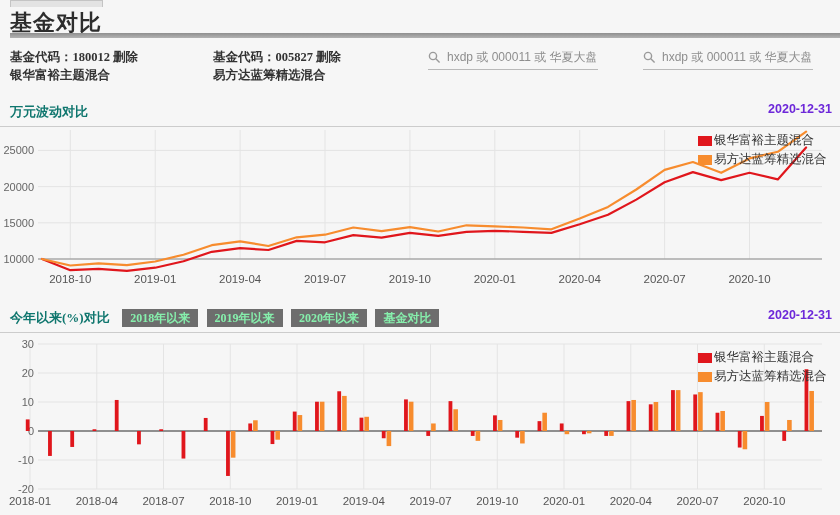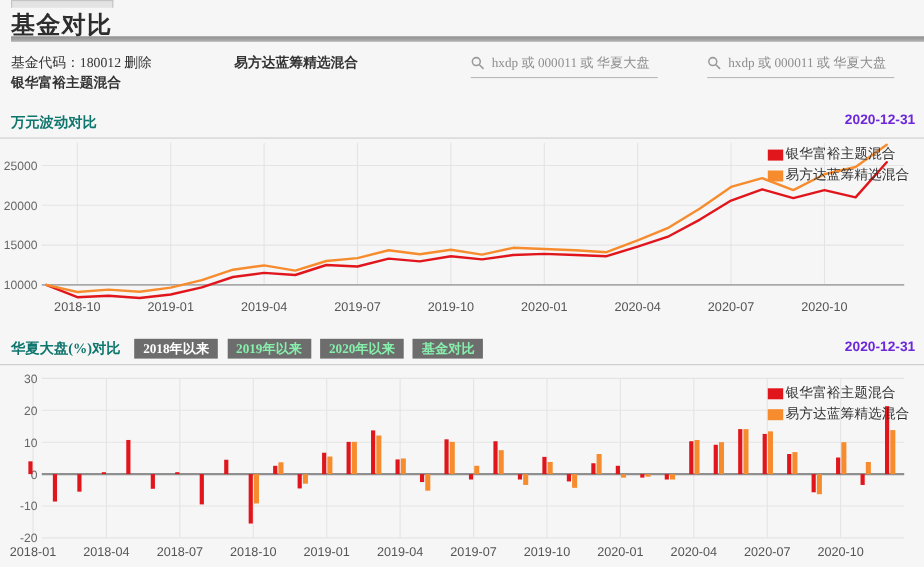--- a/index.html
+++ b/index.html
@@ -15,31 +15,31 @@
   }
   .page-title{
     position:absolute;left:10px;top:8px;margin:0;
     font-size:22px;font-weight:bold;color:#2d2d2d;letter-spacing:1px;
   }
   .title-divider{
     position:absolute;left:10px;top:33px;right:0;height:5px;
     background:linear-gradient(to bottom,#8f8f8f,#b3b3b3);
   }
   .fund-card{position:absolute;top:48px;font-family:"Liberation Serif","DejaVu Serif",serif;}
-  .fund-line1{font-size:12.5px;font-weight:normal;line-height:18px;white-space:nowrap;}
+  .fund-line1{font-size:12.5px;font-weight:bold;line-height:18px;white-space:nowrap;}
   .fund-name{font-size:12.5px;font-weight:bold;line-height:19px;}
   .delete-link{cursor:pointer;margin-left:3px;}
   .search-box{
     position:absolute;top:49px;width:170px;display:flex;align-items:center;gap:4px;
     border-bottom:1px solid #b9b9b9;padding-bottom:4px;
   }
   .search-box input{
     flex:1;border:none;background:transparent;outline:none;
     font-size:12px;color:#b91c1c;min-width:0;
-    font-family:Liberation Serif, serif;
+    font-family:Liberation Sans, sans-serif;
   }
   .search-box input::placeholder{color:#8e8e8e;opacity:1;}
   .section-header{
     position:absolute;left:0;width:840px;box-sizing:border-box;
     padding:2px 8px 5px 10px;border-bottom:1px solid #cccccc;
     white-space:nowrap;
   }
   .section-title{
     font-size:13px;font-weight:bold;color:#0f766e;
     font-family:"Liberation Serif","DejaVu Serif",serif;
@@ -48,21 +48,21 @@
     float:right;font-size:12.5px;font-weight:bold;color:#6d28d9;
   }
   .tabs{display:inline-block;margin-left:8px;vertical-align:middle;}
   .tab{
     display:inline-block;border:none;cursor:pointer;
     background:#6d6d6d;color:#86efac;
     font-size:12px;font-weight:bold;line-height:18px;height:18px;
     padding:0 8px;margin-right:4px;
     font-family:"Liberation Serif","DejaVu Serif",serif;
   }
-  .tab.active{color:#ffffff;}
+  .tab.active{color:#86efac;}
   .chart{position:absolute;left:0;}
   .legend{position:absolute;}
   .legend-item{display:flex;align-items:center;height:19px;cursor:pointer;}
   .legend-sw{width:14px;height:10px;display:inline-block;margin-right:2px;}
   .legend-label{
     font-size:12.5px;color:#333;
     font-family:"Liberation Serif","DejaVu Serif",serif;
   }
 </style>
 </head>
@@ -73,20 +73,23 @@
 <div class="title-divider"></div>
 
 <div class="fund-card" style="left:10px">
   <div class="fund-line1">
     <span>基金代码：</span><span>180012</span><a class="delete-link">删除</a>
   </div>
   <div class="fund-name">银华富裕主题混合</div>
 </div>
 
 <div class="fund-card" style="left:213px">
+  <div class="fund-line1">
+    <span>基金代码：</span><span>005827</span><a class="delete-link">删除</a>
+  </div>
   <div class="fund-name">易方达蓝筹精选混合</div>
 </div>
 
 <div class="search-box" style="left:428px">
   <svg class="icon" width="13" height="13" viewBox="0 0 13 13">
     <circle cx="5" cy="5" r="3.6" fill="none" stroke="#9a9a9a" stroke-width="1.4"></circle>
     <line x1="7.8" y1="7.8" x2="11.6" y2="11.6" stroke="#9a9a9a" stroke-width="1.4"></line>
   </svg>
   <input type="text" placeholder="hxdp 或 000011 或 华夏大盘" style="">
 </div>
@@ -141,21 +144,21 @@
     <span class="legend-label">银华富裕主题混合</span>
   </div>
   <div class="legend-item">
     <span class="legend-sw sw-orange" style="background: rgb(247, 140, 46);"></span>
     <span class="legend-label">易方达蓝筹精选混合</span>
   </div>
 </div>
 
 <div class="section-header" style="top:306px">
   <span class="section-date">2020-12-31</span>
-  <span class="section-title">华夏大盘(%)对比</span>
+  <span class="section-title">今年以来(%)对比</span>
   <span class="tabs">
     <button class="tab active">2018年以来</button>
     <button class="tab">2019年以来</button>
     <button class="tab">2020年以来</button>
     <button class="tab">基金对比</button>
   </span>
 </div>
 
 <svg id="bar-svg" class="chart" style="top:332px" width="840" height="183">
     <line x1="30" y1="12" x2="30" y2="157" stroke="#e4e4e4" stroke-width="1"></line>

